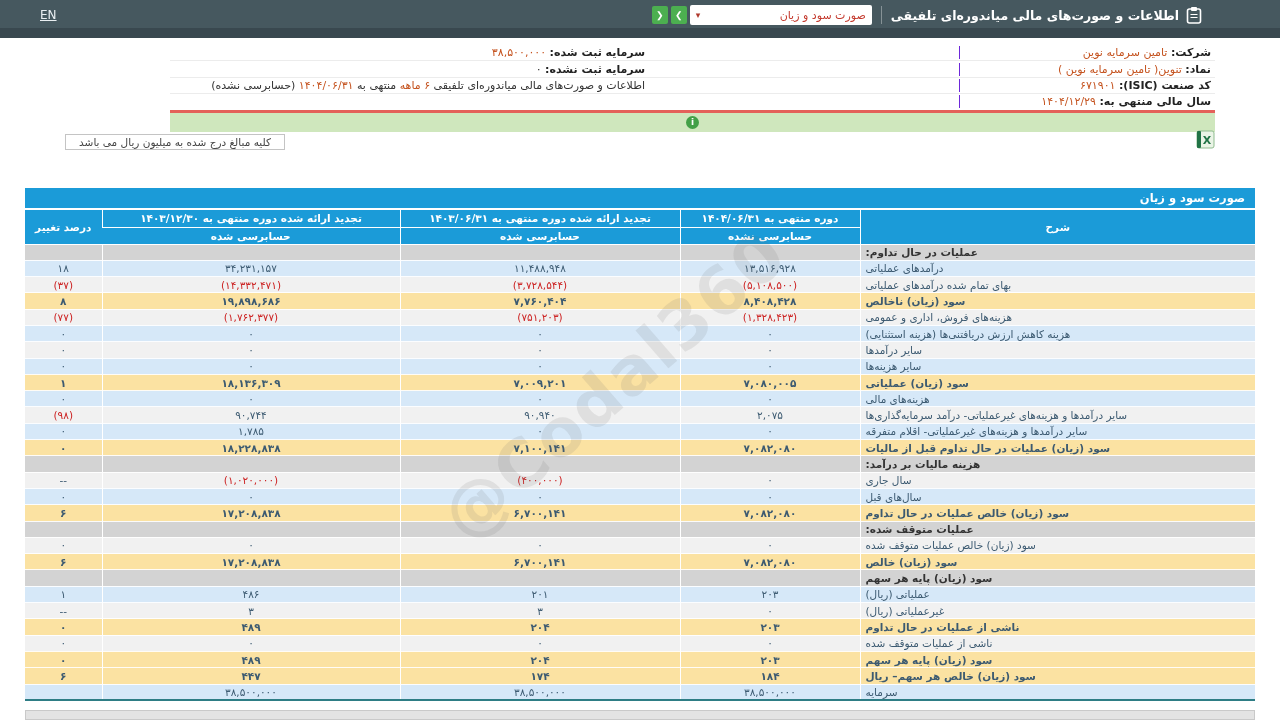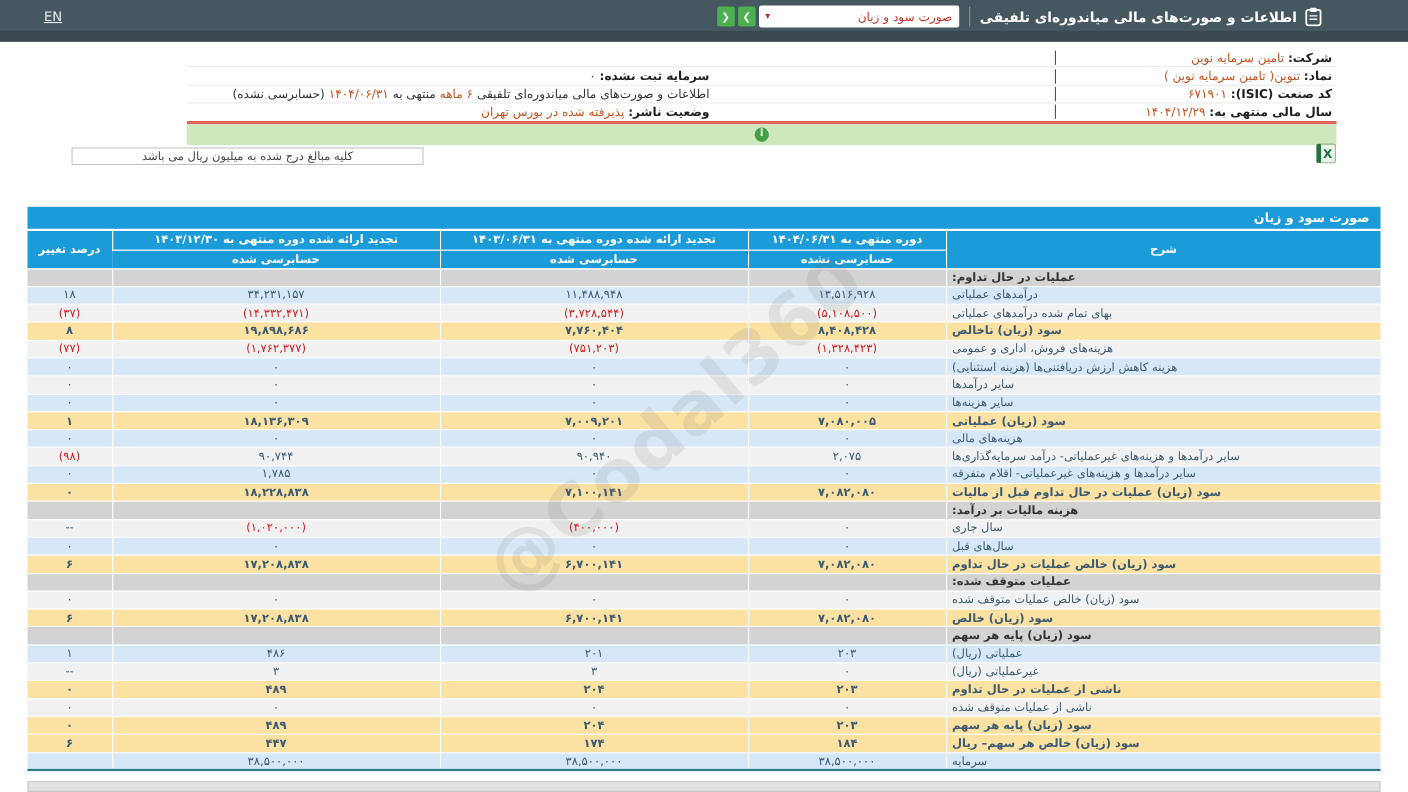--- a/index.html
+++ b/index.html
@@ -38,21 +38,21 @@
   .red-divider { position:absolute; top:110px; left:170px; width:1045px; height:3px;
                  background:#e4615a; }
 
   .banner { position:absolute; top:113px; left:170px; width:1045px; height:19px;
             background:#cfe7bd; display:flex; align-items:center; justify-content:center;
             gap:5px; }
   .banner-text { color:#a04030; font-size:11px; font-weight:bold; }
   .info-badge { width:13px; height:13px; border-radius:50%; background:#43a047; color:#fff;
                 font-size:9px; font-weight:bold; text-align:center; line-height:13px; }
 
-  .units-box { position:absolute; top:134px; left:65px; width:320px; height:16px;
+  .units-box { position:absolute; top:134px; left:65px; width:220px; height:16px;
                border:1px solid #c4c4c4; background:#fff; text-align:center;
                font-size:10.5px; color:#444; line-height:14px; }
 
   .excel-btn { position:absolute; top:130px; left:1196px; width:19px; height:19px;
                cursor:pointer; background:transparent; border:none; padding:0; }
 
   
   .tbl-wrap { position:absolute; top:188px; left:25px; width:1230px; }
   .tbl-title { height:20px; background:#1b9bd8; color:#fff; font-weight:bold;
                font-size:11.5px; line-height:20px; padding-right:10px; text-align:right;
@@ -105,20 +105,24 @@
   </button>
   <span class="lang-link">EN</span>
 </div>
 
 <div class="info-panel">
   <div class="info-row">
     <div class="cell-r">
       <span class="lbl">شرکت:</span>
       <span class="orange">تامین سرمایه نوین</span>
     </div>
+    <div class="cell-l">
+      <span class="lbl">سرمایه ثبت شده:</span>
+      <span class="orange">۳۸,۵۰۰,۰۰۰</span>
+    </div>
   </div>
   <div class="info-row">
     <div class="cell-r">
       <span class="lbl">نماد:</span>
       <span class="orange">تنوین( تامین سرمایه نوین )</span>
     </div>
     <div class="cell-l">
       <span class="lbl">سرمایه ثبت نشده:</span>
       <span class="dark">۰</span>
     </div>
@@ -133,24 +137,20 @@
       <span class="orange">۶ ماهه</span>
       <span class="dark">منتهی به</span>
       <span class="orange">۱۴۰۴/۰۶/۳۱</span>
       <span class="dark">(حسابرسی نشده)</span>
     </div>
   </div>
   <div class="info-row">
     <div class="cell-r">
       <span class="lbl">سال مالی منتهی به:</span>
       <span class="orange">۱۴۰۴/۱۲/۲۹</span>
-    </div>
-    <div class="cell-l">
-      <span class="lbl">وضعیت ناشر:</span>
-      <span class="orange">پذیرفته شده در بورس تهران</span>
     </div>
   </div>
 </div>
 
 <div class="red-divider"></div>
 
 <div class="banner">
   <span class="info-badge">i</span>
 </div>
 

